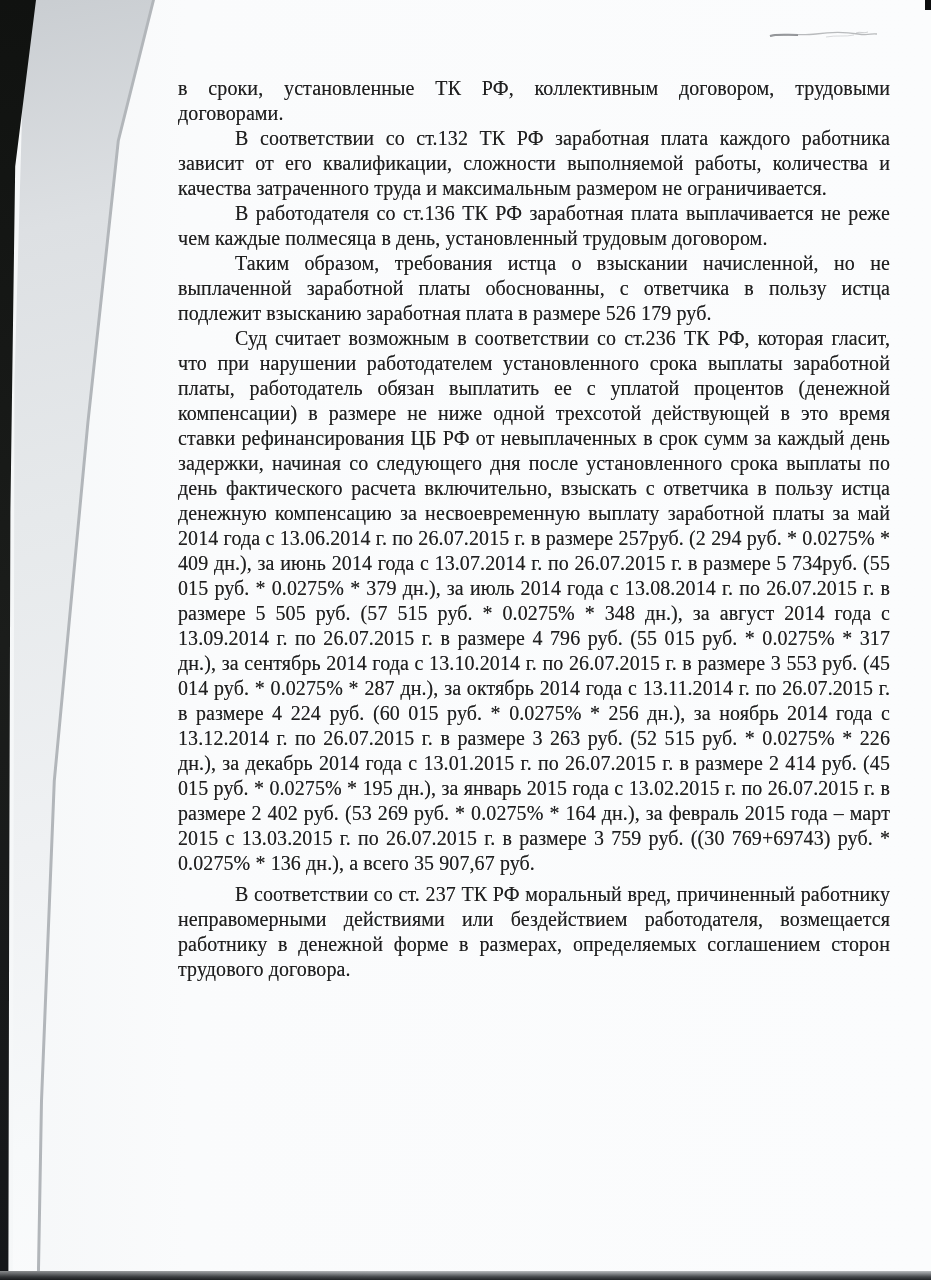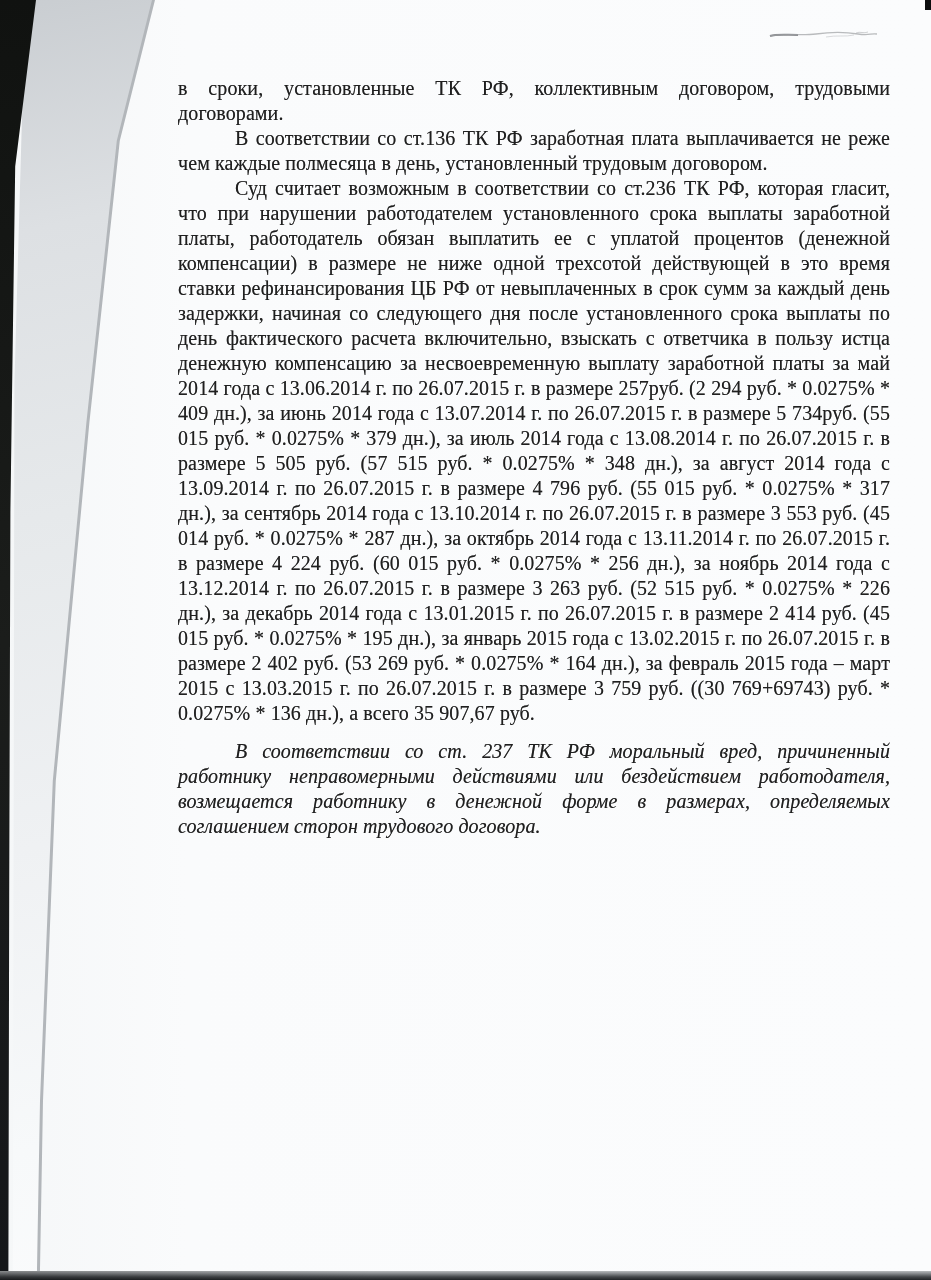--- a/index.html
+++ b/index.html
@@ -82,22 +82,21 @@
     letter-spacing: 0.1px;
     text-shadow: 0 0 0.5px rgba(20,20,20,0.55);
   }
   .para {
     margin: 0;
   }
   .para.indent {
     text-indent: 57px;
   }
   .para.spaced {
-    margin-top: 13px;
-    font-style: italic;
+    margin-top: 6px;
   }
 </style>
 </head>
 <body>
 
 <div class="scan-page">
 
   <div class="page-curl-edge"></div>
   <div class="page-curl"></div>
   <div class="scan-left-black"></div>
@@ -106,18 +105,20 @@
 
   <svg class="pencil-smudge" viewBox="0 0 112 12" width="112" height="12" aria-hidden="true">
     <path d="M2 7 C 8 5, 18 6, 30 6" fill="none" stroke="#5f6266" stroke-width="2" opacity="0.85"></path>
     <path d="M2 7 C 14 4, 34 7, 48 5 S 78 3, 90 5 S 102 4, 109 5" fill="none" stroke="#8d9093" stroke-width="1.3" opacity="0.7"></path>
     <path d="M58 8 C 68 6, 78 8, 86 6" fill="none" stroke="#a9acaf" stroke-width="1" opacity="0.5"></path>
     <path d="M88 4 C 92 2, 96 5, 100 3" fill="none" stroke="#9a9da0" stroke-width="1" opacity="0.55"></path>
   </svg>
 
   <div class="textblock">
     <p class="para">в сроки, установленные ТК РФ, коллективным договором, трудовыми договорами.</p>
-    <p class="para indent">В соответствии со ст.136 ТК РФ заработная плата выплачивается не реже чем каждые полмесяца в день, установленный трудовым договором.</p>
+    <p class="para indent">В соответствии со ст.132 ТК РФ заработная плата каждого работника зависит от его квалификации, сложности выполняемой работы, количества и качества затраченного труда и максимальным размером не ограничивается.</p>
+    <p class="para indent">В работодателя со ст.136 ТК РФ заработная плата выплачивается не реже чем каждые полмесяца в день, установленный трудовым договором.</p>
+    <p class="para indent">Таким образом, требования истца о взыскании начисленной, но не выплаченной заработной платы обоснованны, с ответчика в пользу истца подлежит взысканию заработная плата в размере 526 179 руб.</p>
     <p class="para indent">Суд считает возможным в соответствии со ст.236 ТК РФ, которая гласит, что при нарушении работодателем установленного срока выплаты заработной платы, работодатель обязан выплатить ее с уплатой процентов (денежной компенсации) в размере не ниже одной трехсотой действующей в это время ставки рефинансирования ЦБ РФ от невыплаченных в срок сумм за каждый день задержки, начиная со следующего дня после установленного срока выплаты по день фактического расчета включительно, взыскать с ответчика в пользу истца денежную компенсацию за несвоевременную выплату заработной платы за май 2014 года с 13.06.2014 г. по 26.07.2015 г. в размере 257руб. (2 294 руб. * 0.0275% * 409 дн.),  за июнь 2014 года с 13.07.2014 г. по 26.07.2015 г. в размере 5 734руб. (55 015 руб. * 0.0275% * 379 дн.),  за июль 2014 года с 13.08.2014 г. по 26.07.2015 г. в размере 5 505 руб. (57 515 руб. * 0.0275% * 348 дн.),  за август 2014 года с 13.09.2014 г. по 26.07.2015 г. в размере 4 796 руб. (55 015 руб. * 0.0275% * 317 дн.),  за сентябрь 2014 года с 13.10.2014 г. по 26.07.2015 г. в размере 3 553 руб. (45 014 руб. * 0.0275% * 287 дн.),  за октябрь 2014 года с 13.11.2014 г. по 26.07.2015 г. в размере 4 224 руб. (60 015 руб. * 0.0275% * 256 дн.),  за ноябрь 2014 года с 13.12.2014 г. по 26.07.2015 г. в размере 3 263 руб. (52 515 руб. * 0.0275% * 226 дн.),  за декабрь 2014 года с 13.01.2015 г. по 26.07.2015 г. в размере 2 414 руб. (45 015 руб. * 0.0275% * 195 дн.), за январь 2015 года с 13.02.2015 г. по 26.07.2015 г. в размере 2 402 руб. (53 269 руб. * 0.0275% * 164 дн.),  за февраль 2015 года – март 2015 с 13.03.2015 г. по 26.07.2015 г. в размере 3 759 руб. ((30 769+69743) руб. * 0.0275% * 136 дн.),  а всего 35 907,67 руб.</p>
     <p class="para indent spaced">В соответствии со ст. 237 ТК РФ моральный вред, причиненный работнику неправомерными действиями или бездействием работодателя, возмещается работнику в денежной форме в размерах, определяемых соглашением сторон трудового договора.</p>
   </div>
 
 </div>
 
 </body></html>

